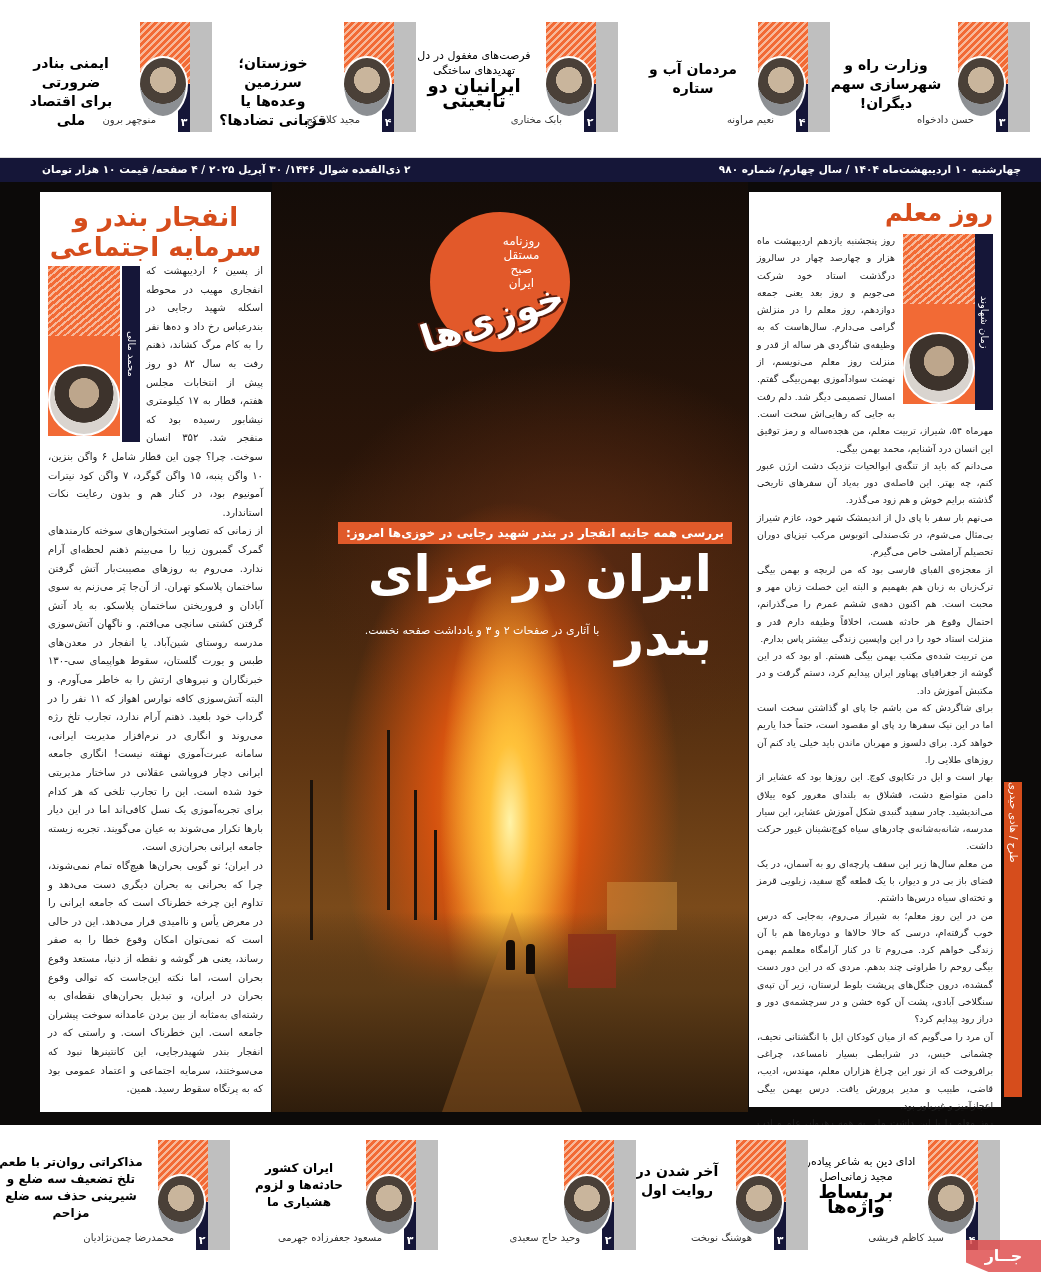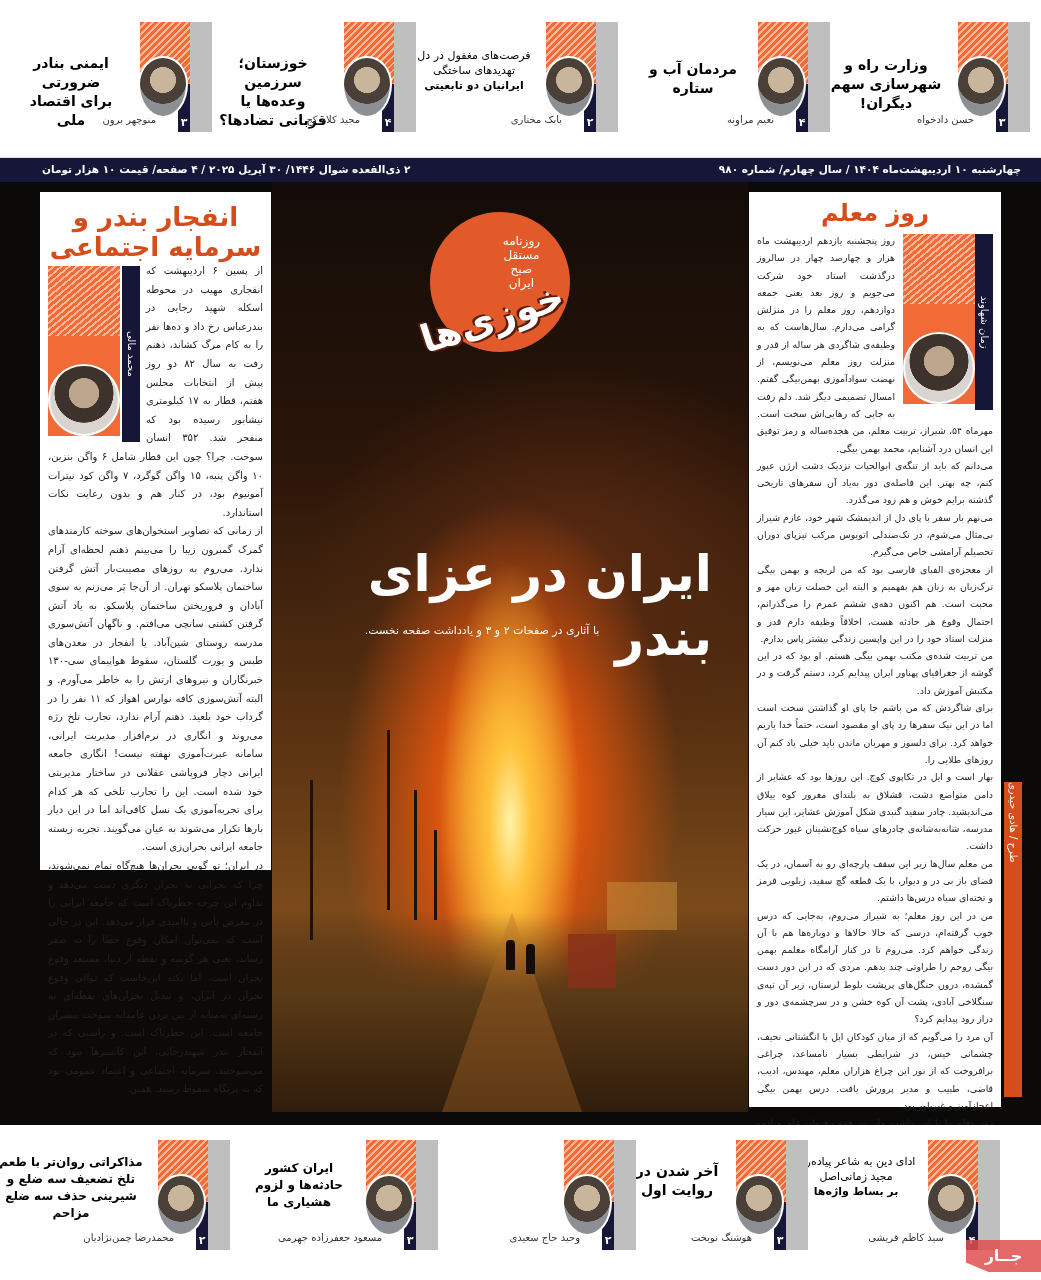--- a/index.html
+++ b/index.html
@@ -16,21 +16,21 @@
   .teaser .card .orange { position: absolute; right: 22px; top: 0; width: 50px; height: 62px;
      background: repeating-linear-gradient(135deg, #f26a35 0 3px, #f7b89a 3px 5px); }
   .teaser .card .navy { position: absolute; right: 22px; top: 62px; width: 12px; height: 48px; background: #151638; }
   .teaser .card .num { position: absolute; right: 22px; bottom: 0; width: 12px; height: 18px; color: #fff;
      font-size: 11px; font-weight: bold; text-align: center; line-height: 18px; font-family: "DejaVu Sans", sans-serif; }
   .teaser .card .face { position: absolute; right: 24px; top: 34px; width: 50px; height: 62px; border-radius: 50% 50% 50% 50% / 45% 45% 55% 55%;
      background: radial-gradient(circle at 50% 38%, #c9b59c 0 30%, #4a4038 31% 55%, #8c8f93 56% 100%); border: 2px solid #fff; }
   .teaser .title { position: absolute; right: 84px; top: 30px; width: 120px; text-align: center; direction: rtl;
      font-size: 14px; font-weight: bold; line-height: 19px; color: #000000; }
   .teaser .title.small { font-size: 11px; font-weight: normal; line-height: 15px; }
-  .teaser .title .sub { display: block; font-size: 11px; font-weight: bold; }
+  .teaser .title .sub { display: block; font-size: 18px; font-weight: bold; }
   .teaser .author { position: absolute; right: 56px; top: 92px; direction: rtl; font-size: 10px; color: #333; white-space: nowrap; }
 
   
   .infobar { position: absolute; top: 158px; left: 0; width: 1041px; height: 24px; background: #151638; color: #fff;
      font-size: 10.5px; font-weight: bold; direction: rtl; }
   .infobar .right { position: absolute; right: 20px; top: 5px; }
   .infobar .left { position: absolute; left: 42px; top: 5px; }
 
   
   .main { position: absolute; top: 182px; left: 0; width: 1041px; height: 943px; background: #0c0a09; }
@@ -55,24 +55,24 @@
 
   .kicker { position: absolute; left: 66px; top: 340px; height: 22px; padding: 0 8px; background: #e05a2a; color: #fff;
      font-size: 12px; font-weight: bold; line-height: 22px; direction: rtl; white-space: nowrap; }
   .headline { position: absolute; left: 40px; top: 360px; width: 400px; text-align: right; color: #fff; direction: rtl;
      font-size: 50px; font-weight: bold; line-height: 64px; letter-spacing: -1px; }
   .deck { position: absolute; left: 60px; top: 332px; width: 300px; color: #fff; direction: rtl; text-align: center;
      font-size: 11px; transform: translateY(110px); }
 
   
   .col { position: absolute; background: #fff; direction: rtl; }
-  .col.left { left: 40px; top: 10px; width: 231px; height: 678px; padding: 10px 8px 16px 8px; }
+  .col.left { left: 40px; top: 10px; width: 231px; height: 920px; padding: 10px 8px 16px 8px; }
   .col.right { left: 749px; top: 10px; width: 252px; height: 915px; padding: 6px 8px 0 8px; }
   .col h2 { color: #d64d1c; font-weight: bold; text-align: center; font-size: 26px; line-height: 30px; }
-  .col.right h2 { font-size: 24px; margin-bottom: 4px; }
+  .col.right h2 { font-size: 24px; margin-bottom: 4px; text-align: right; }
   .col .body { font-size: 10px; line-height: 18.6px; color: #222; text-align: justify; }
   .col .body p { margin: 0; }
   .portrait { float: right; width: 92px; height: 176px; position: relative; margin: 2px 0 4px 6px; }
   .col.left .portrait { float: left; margin: 4px 6px 4px 0; }
   .portrait .pat { position: absolute; top: 0; width: 72px; height: 110px;
      background: repeating-linear-gradient(140deg, #f26a35 0 3px, #f7b89a 3px 5px), #f26a35; }
   .portrait .fill { position: absolute; top: 70px; width: 72px; height: 100px; background: #f26a35; }
   .portrait .bar { position: absolute; top: 0; width: 18px; height: 176px; background: #151638; color: #fff;
      font-size: 10px; writing-mode: vertical-rl; text-align: center; line-height: 18px; }
   .portrait .face { position: absolute; top: 98px; width: 72px; height: 72px; border-radius: 50%;
@@ -172,20 +172,21 @@
     <div class="logo">
       <div class="tag">
         <div>روزنامه</div>
         <div>مستقل</div>
         <div>صبح</div>
         <div>ایران</div>
       </div>
       <div class="word">خوزی‌ها</div>
     </div>
 
+    <div class="kicker">بررسی همه جانبه انفجار در بندر شهید رجایی در خوزی‌ها امروز:</div>
     <div class="headline">ایران در عزای بندر</div>
     <div class="deck">با آثاری در صفحات ۲ و ۳ و یادداشت صفحه نخست.</div>
   </div>
 
   <div class="col left">
     <h2>انفجار بندر و سرمایه اجتماعی</h2>
     <div class="body">
       <div class="portrait">
         <div class="pat"></div>
           <div class="fill"></div>

